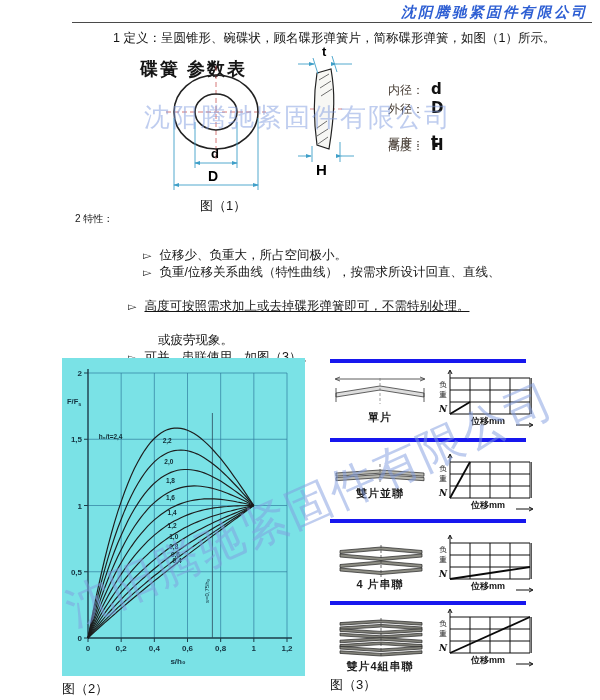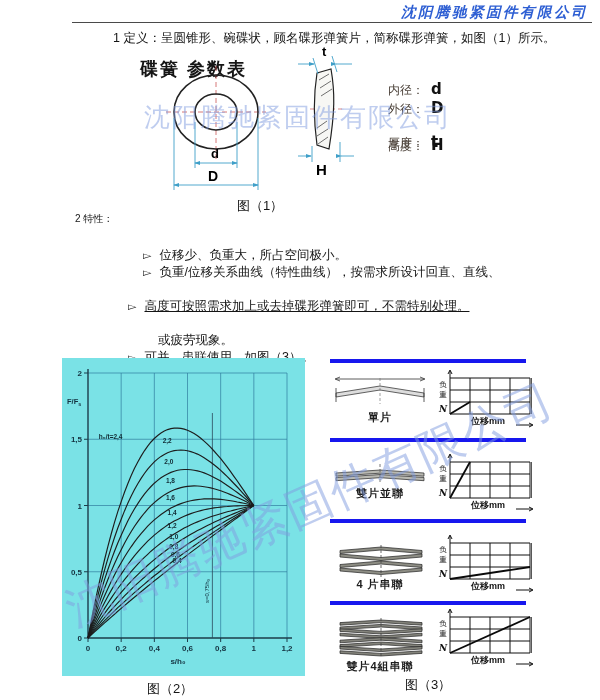--- a/index.html
+++ b/index.html
@@ -8,21 +8,21 @@
   .abs{position:absolute;white-space:nowrap;}
   
   .company{top:3px;right:12px;font-size:14.5px;font-weight:bold;font-style:italic;
            letter-spacing:2.5px;color:#2e5fd3;font-family:"DejaVu Serif",serif;}
   .head-rule{top:22px;left:72px;width:520px;border-top:1.6px solid #4a4a4a;height:0;}
   
   .def{top:30px;left:85px;font-size:12.5px;margin-left:28px;}
   .fig1-title{top:57px;left:140px;font-size:18px;font-weight:bold;letter-spacing:2px;}
   .param-row{left:388px;font-size:12px;color:#4a4038;}
   .param-row .sym{font-size:15px;font-weight:bold;color:#111;margin-left:7px;font-family:"DejaVu Sans",sans-serif;}
-  .caption{font-size:13px;text-align:center;}
+  .caption{font-size:13px;}
   .cap1{top:197px;left:200px;width:120px;}
   .cap2{top:680px;left:62px;width:216px;}
   .cap3{top:676px;left:330px;width:196px;}
   .sec2{top:212px;left:75px;font-size:10px;}
   .bline{font-size:12.5px;}
   .bline .mk{margin-right:8px;font-size:11px;}
   .u{text-decoration:underline;}
   
   .chart2{top:358px;left:62px;width:243px;height:318px;background:#7ae2e6;}
   

